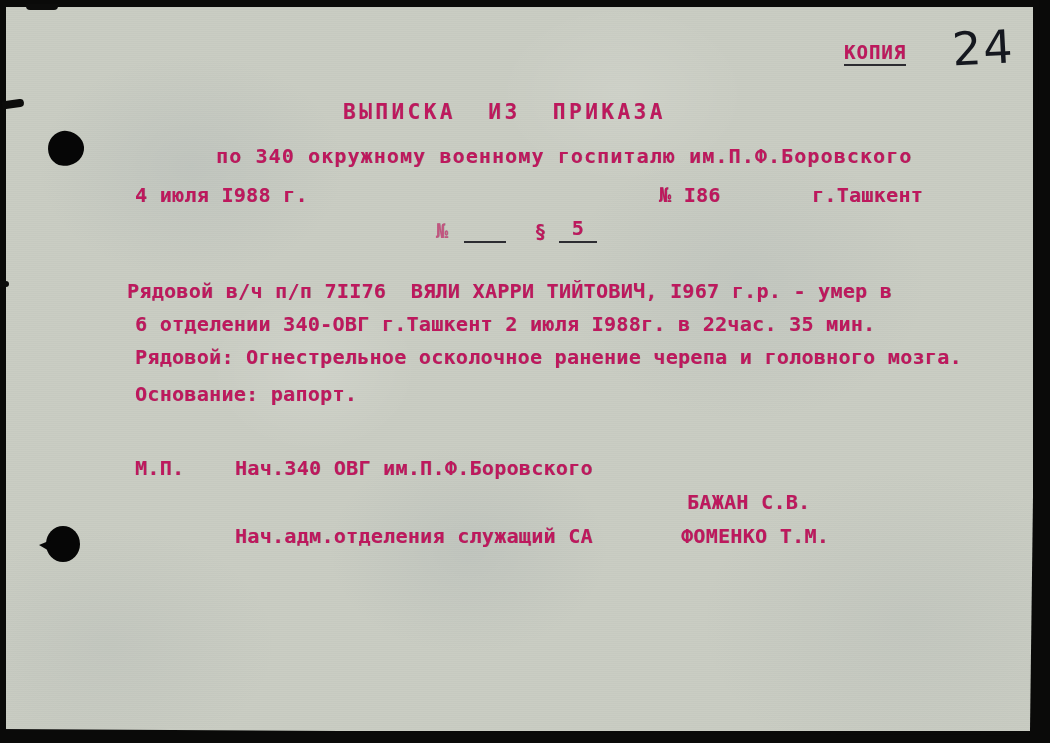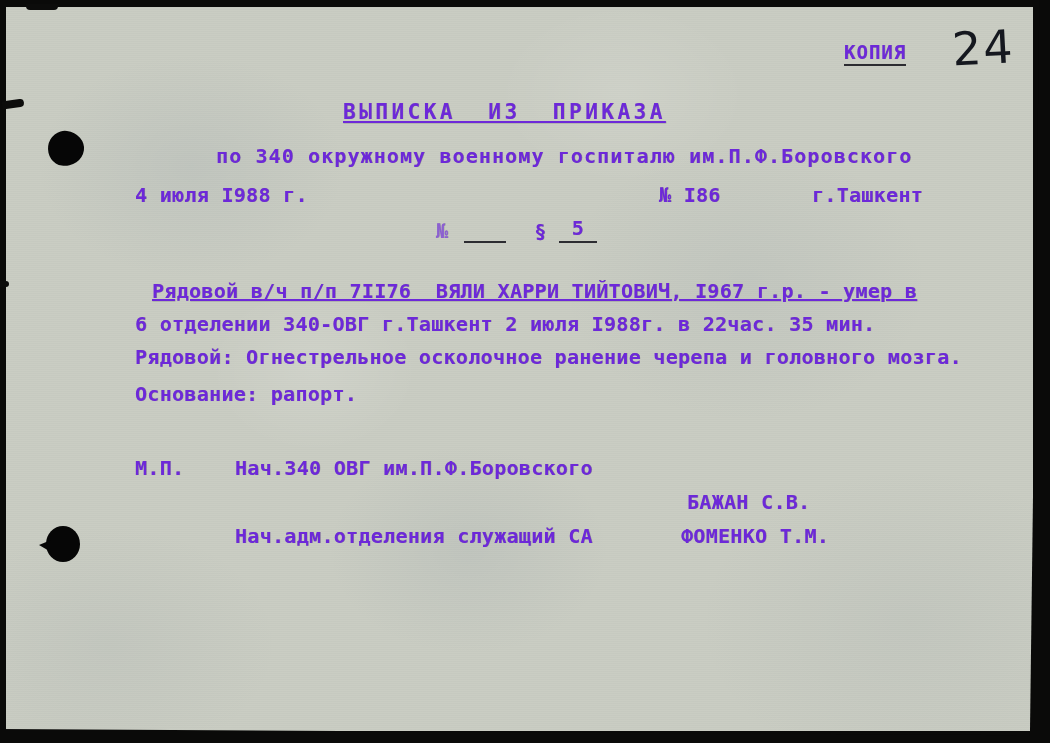--- a/index.html
+++ b/index.html
@@ -24,21 +24,21 @@
       radial-gradient(260px 200px at 72% 38%, rgba(118,134,152,.09), transparent 70%),
       radial-gradient(200px 150px at 45% 75%, rgba(112,128,146,.10), transparent 70%),
       radial-gradient(300px 220px at 88% 85%, rgba(118,130,142,.08), transparent 70%),
       radial-gradient(240px 170px at 10% 88%, rgba(118,130,142,.08), transparent 70%),
       radial-gradient(150px 120px at 30% 50%, rgba(255,255,255,.12), transparent 70%),
       radial-gradient(180px 130px at 60% 12%, rgba(255,255,255,.10), transparent 70%),
       repeating-linear-gradient(0deg, rgba(255,255,255,.025) 0 1px, rgba(90,100,112,.025) 1px 2px);
   }
   .t{
     position:absolute;
-    color:#6d28d9;
+    color:#be185d;
     font-size:20px;
     font-weight:700;
     letter-spacing:.3px;
     white-space:pre;
     text-shadow:.4px .4px 0 rgba(44,44,50,.35);
   }
   .copy-label{
     left:838px;top:34px;
     font-size:19px;letter-spacing:1px;
     padding-bottom:1px;
@@ -46,21 +46,21 @@
   }
   .page-num{
     left:946px;top:14px;
     font-family:"DejaVu Sans",sans-serif;
     font-size:46px;font-weight:400;
     color:#15181f;
     letter-spacing:2px;
     transform:rotate(-3deg);
     text-shadow:none;
   }
-  .title{left:337px;top:93px;font-size:21px;letter-spacing:3.5px;text-decoration:underline;}
+  .title{left:337px;top:93px;font-size:21px;letter-spacing:3.5px;}
   .subtitle{left:210px;top:137px;letter-spacing:1.1px;}
   .date-line{left:129px;top:176px;}
   .order-no{left:653px;top:176px;}
   .city{left:806px;top:176px;}
   .section-line{
     left:430px;top:209px;
     display:flex;align-items:flex-end;
   }
   .no-sym{opacity:.65;}
   .blank{
@@ -68,21 +68,21 @@
     width:42px;height:19px;
     margin-left:16px;
     border-bottom:2.5px solid #2c2c31;
   }
   .sec-sym{margin-left:28px;}
   .sec-num{
     margin-left:12px;
     padding:0 13px 1px 13px;
     border-bottom:2.5px solid #2c2c31;
   }
-  .body-l1{left:146px;top:272px;text-decoration:underline;}
+  .body-l1{left:121px;top:272px;}
   .body-l2{left:129px;top:305px;}
   .body-l3{left:129px;top:338px;}
   .body-l4{left:129px;top:375px;}
   .sig-seal{left:129px;top:449px;}
   .sig-r1{left:229px;top:449px;text-align:right;}
   .sig-r2{left:229px;top:483px;}
   .sig-n1{left:681px;top:483px;text-align:right;}
   .sig-r3{left:229px;top:517px;}
   .sig-n2{left:675px;top:517px;}
   .hole{

